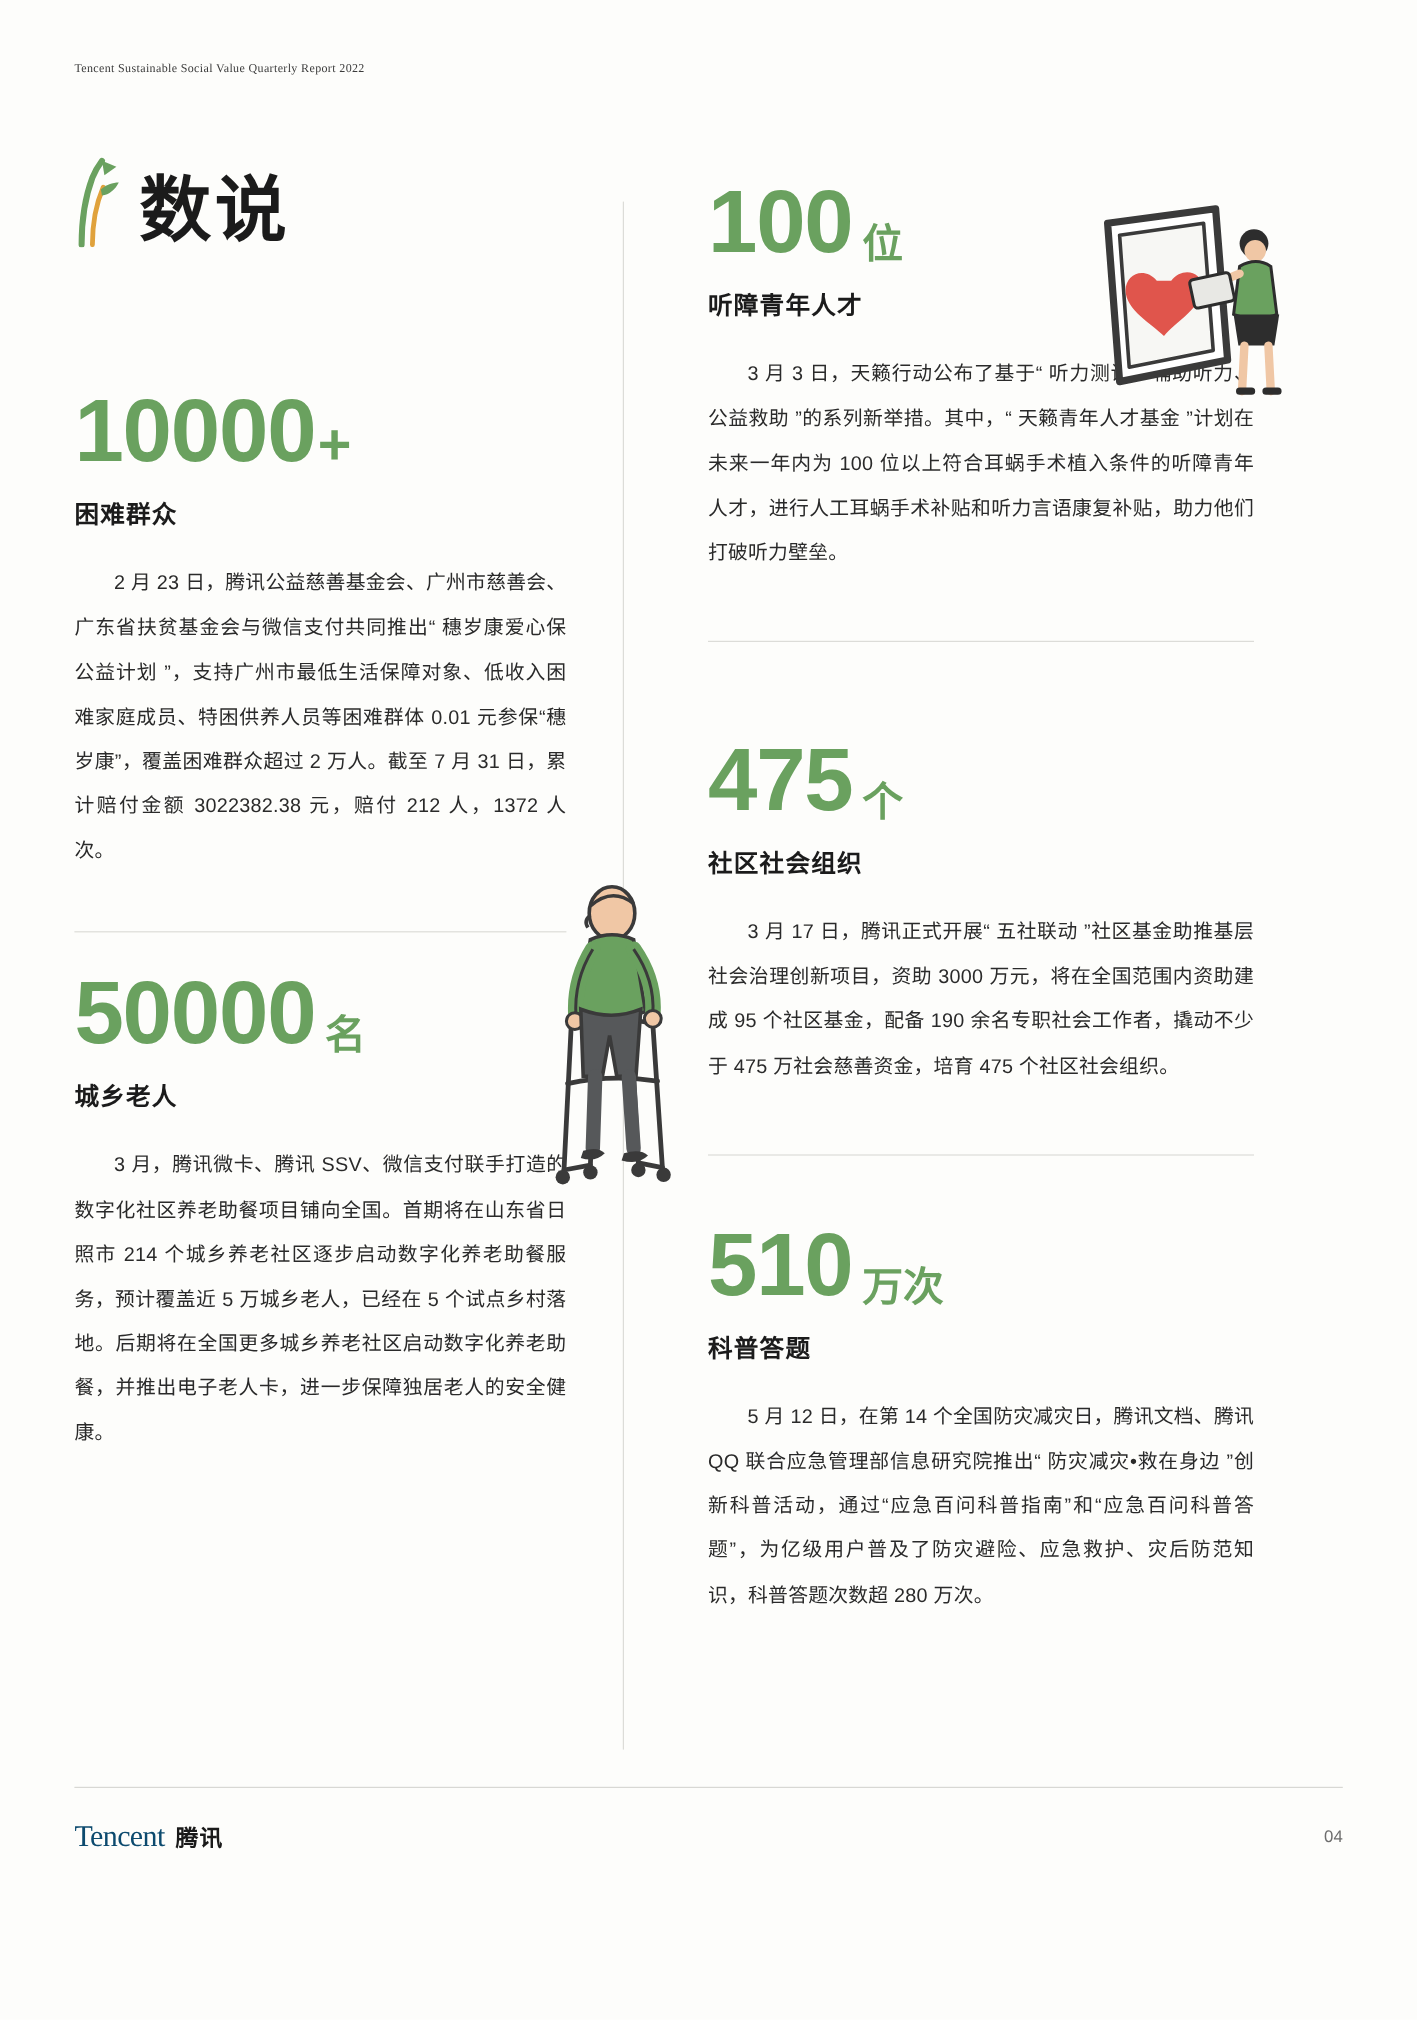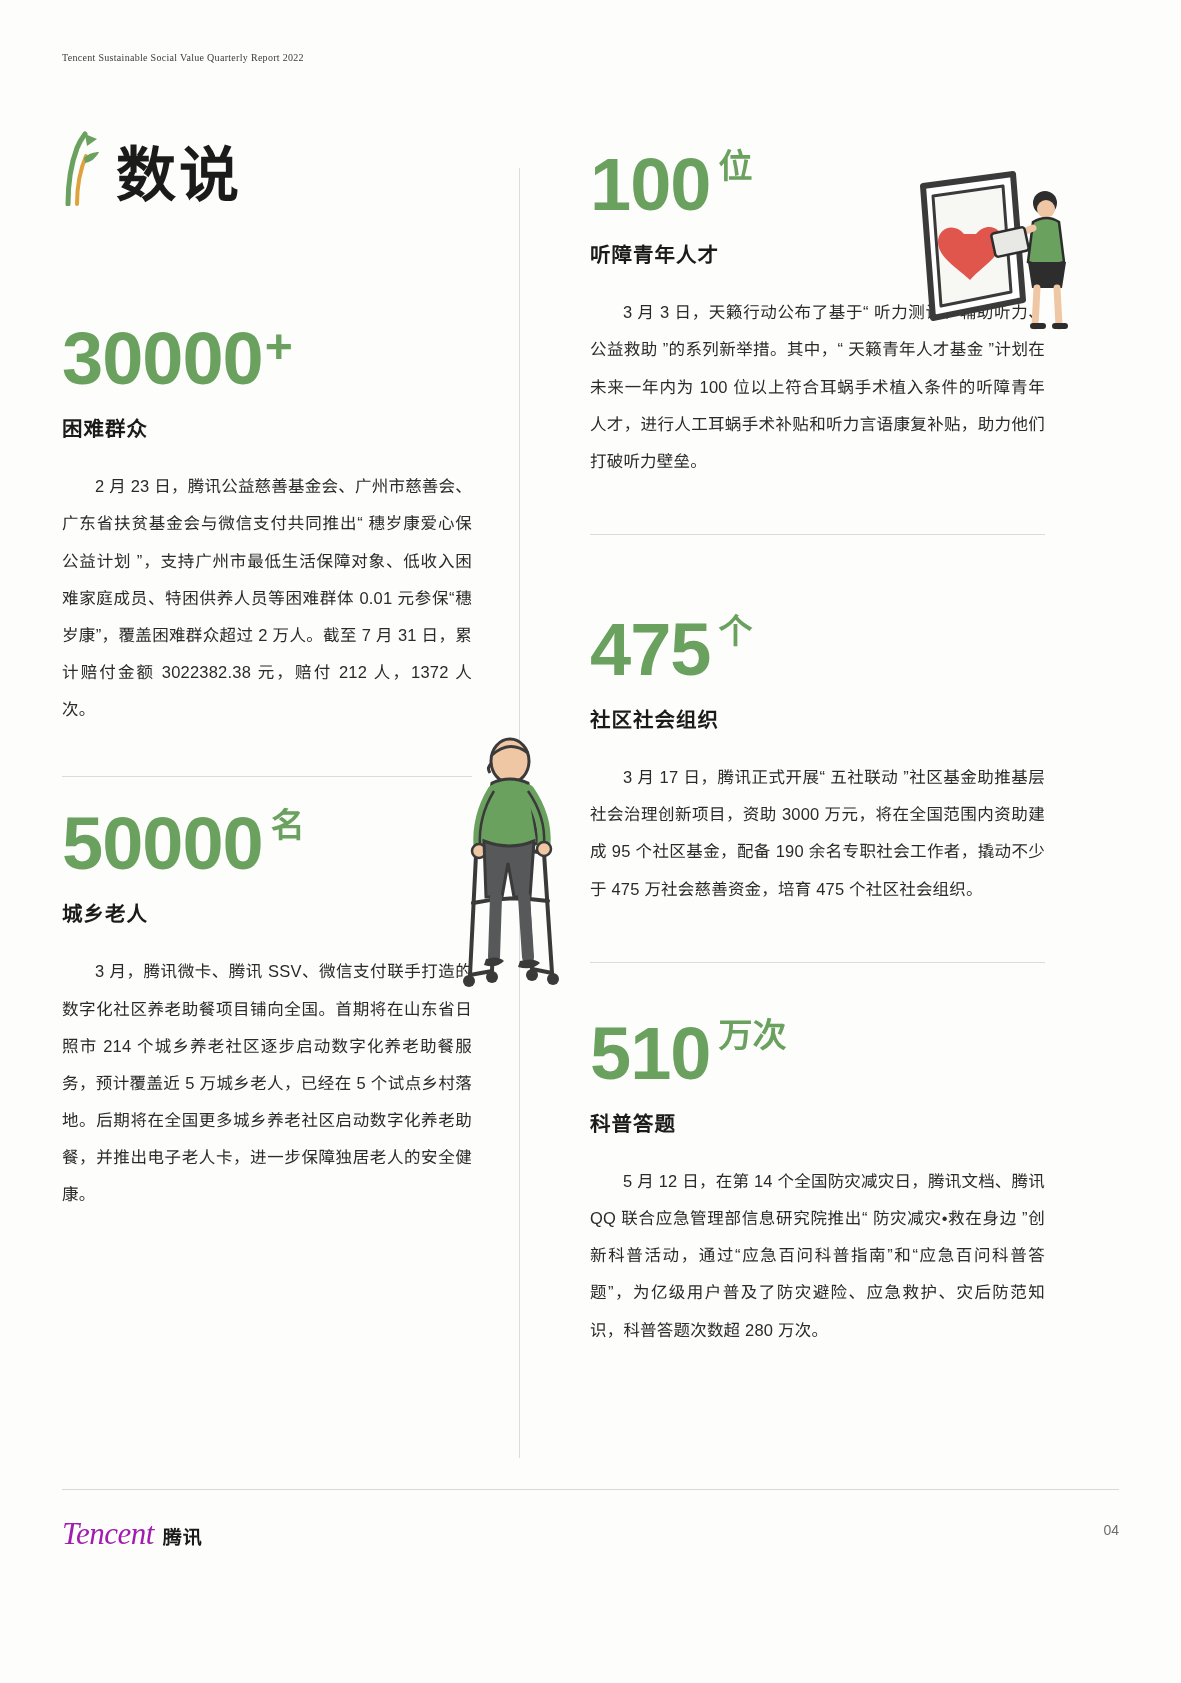--- a/index.html
+++ b/index.html
@@ -44,25 +44,24 @@
   }
   .brand {
     position: absolute;
     left: 62px;
     top: 1516px;
     display: flex;
     align-items: baseline;
     gap: 9px;
   }
   .brand-tencent {
-    font-size: 31px;
-    font-style: italic;
+    font-size: 25px;
     font-family: "Liberation Serif", serif;
     letter-spacing: -0.5px;
-    color: #a21caf;
+    color: #0c4a6e;
     font-weight: 400;
   }
   .brand-cn {
     font-size: 19px;
     color: #1a1a1a;
     letter-spacing: 1px;
     font-weight: 700;
   }
   .page-number {
     position: absolute;
@@ -118,21 +117,21 @@
 
   
   .stat-number {
     color: #6aa15f;
     font-size: 74px;
     font-weight: 700;
     line-height: 0.95;
     letter-spacing: -1px;
     font-family: "Liberation Sans", sans-serif;
     display: flex;
-    align-items: flex-start;
+    align-items: flex-end;
   }
   .stat-number .unit {
     font-size: 34px;
     font-weight: 700;
     margin-left: 8px;
     letter-spacing: 0;
   }
   .stat-number .unit.plus {
     font-size: 48px;
     margin-left: 2px;
@@ -211,21 +210,21 @@
           <path d="M15 74 C15 56 18 40 24 26" stroke="#e0a23c" stroke-width="4" fill="none" stroke-linecap="round"></path>
           <path d="M23 4 L35 9 L25 16 Z" fill="#6aa15f"></path>
           <path d="M22 28 C26 24 32 22 37 22 C34 28 29 32 23 33 Z" fill="#6aa15f"></path>
         </svg>
       </span>
       <span class="title-text">数说</span>
     </div>
 
     <div class="block-left-1">
       <div class="stat-number">
-        <span>30000</span>
+        <span>10000</span>
         <span class="unit plus">+</span>
       </div>
       <div class="stat-label">困难群众</div>
       <div class="stat-body">2 月 23 日，腾讯公益慈善基金会、广州市慈善会、广东省扶贫基金会与微信支付共同推出“ 穗岁康爱心保公益计划 ”，支持广州市最低生活保障对象、低收入困难家庭成员、特困供养人员等困难群体 0.01 元参保“穗岁康”，覆盖困难群众超过 2 万人。截至 7 月 31 日，累计赔付金额 3022382.38 元，赔付 212 人，1372 人次。</div>
       <div class="divider-h"></div>
     </div>
 
     <div class="block-left-2">
       <div class="stat-number">
         <span>50000</span>

